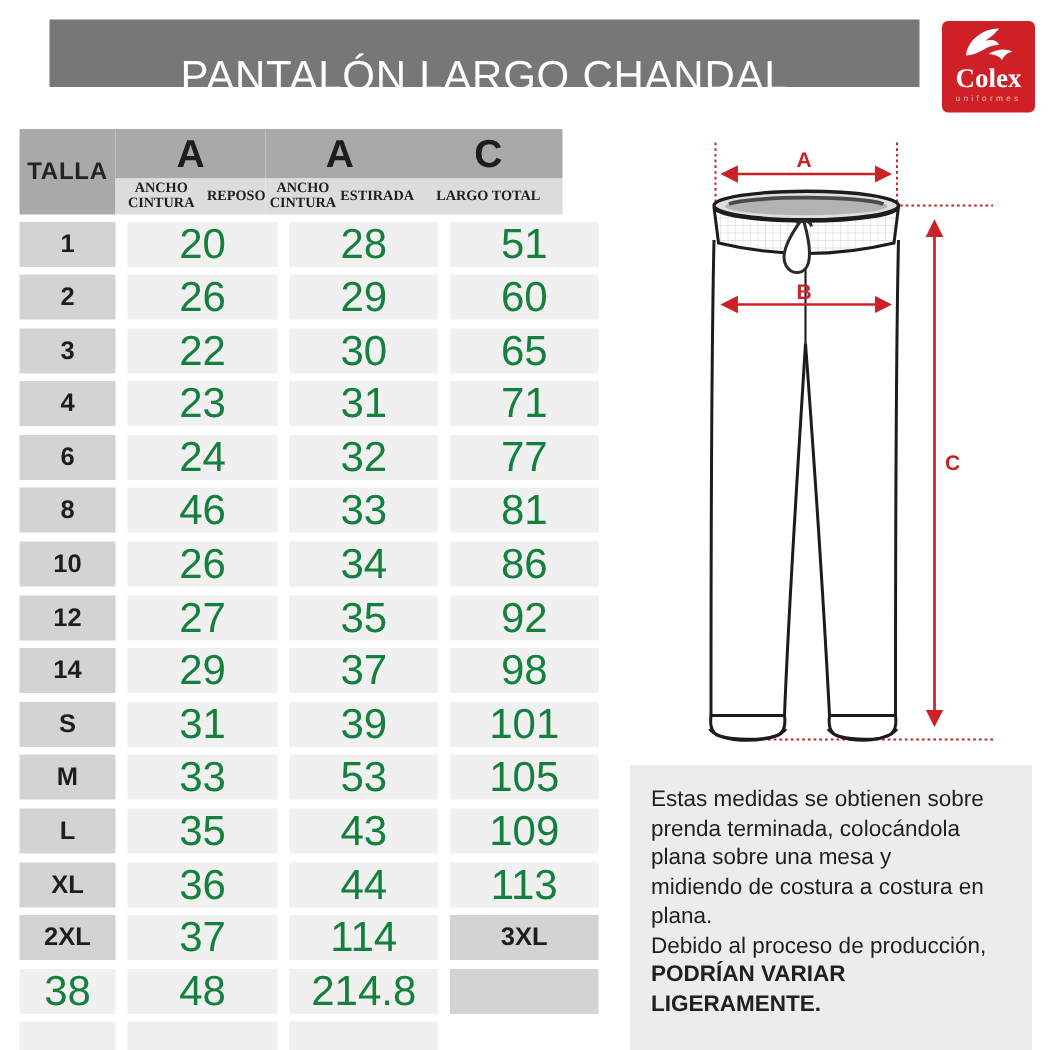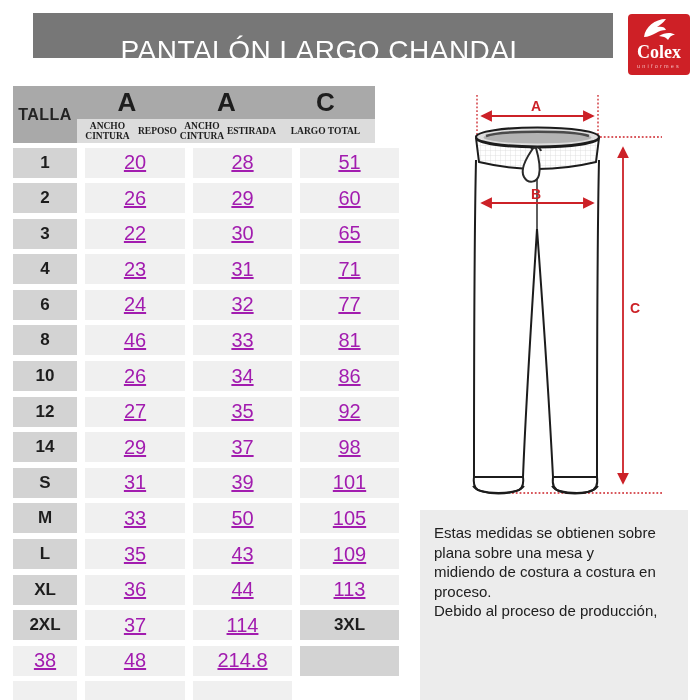--- a/index.html
+++ b/index.html
@@ -25,21 +25,21 @@
     font-weight:bold;font-size:16px;color:#232323;letter-spacing:.5px;}
   .col-head{display:flex;flex-direction:column;height:57px;}
   .col-head .letter{background:#a9a9a9;height:33px;display:flex;align-items:center;justify-content:center;
     font-weight:bold;font-size:26px;color:#1d1d1d;}
   .col-head .sub{background:#dcdcdc;height:24px;display:flex;flex-direction:row;align-items:center;justify-content:center;
     font-weight:bold;font-size:9.5px;line-height:10.5px;color:#1d1d1d;text-align:center;font-family:Liberation Serif, serif;}
   .tbody{margin-top:4.5px;display:grid;grid-template-columns:64px 100px 99px 99px;column-gap:8px;
     grid-auto-rows:30px;row-gap:5.6px;}
   .cell{display:flex;align-items:center;justify-content:center;}
   .label-cell{background:#d3d3d3;font-weight:bold;font-size:17px;color:#1d1d1d;}
-  .data-cell{background:#f0f0f0;font-size:20px;color:#a21caf;text-decoration:underline;}
+  .data-cell{background:#f0f0f0;font-size:28px;color:#15803d;}
 
   
   .diagram{position:absolute;left:415px;top:85px;width:280px;height:425px;}
 
   
   .note-box{position:absolute;left:420px;top:510px;width:268px;height:213px;background:#ececec;
     box-sizing:border-box;padding:13px 10px 0 14px;}
   .note-box div{font-size:15px;line-height:19.5px;color:#202020;}
   .note-box .bold{font-weight:bold;}
 </style>
@@ -121,21 +121,21 @@
         <div class="cell label-cell">14</div>
         <div class="cell data-cell">29</div>
         <div class="cell data-cell">37</div>
         <div class="cell data-cell">98</div>
         <div class="cell label-cell">S</div>
         <div class="cell data-cell">31</div>
         <div class="cell data-cell">39</div>
         <div class="cell data-cell">101</div>
         <div class="cell label-cell">M</div>
         <div class="cell data-cell">33</div>
-        <div class="cell data-cell">50</div>
+        <div class="cell data-cell">53</div>
         <div class="cell data-cell">105</div>
         <div class="cell label-cell">L</div>
         <div class="cell data-cell">35</div>
         <div class="cell data-cell">43</div>
         <div class="cell data-cell">109</div>
         <div class="cell label-cell">XL</div>
         <div class="cell data-cell">36</div>
         <div class="cell data-cell">44</div>
         <div class="cell data-cell">113</div>
         <div class="cell label-cell">2XL</div>
@@ -205,19 +205,21 @@
     </g>
 
     <g>
       <line x1="623" y1="148" x2="623" y2="483" stroke="#cc2127" stroke-width="1.8" marker-start="url(#ah)" marker-end="url(#ah)"></line>
       <text x="630" y="313" text-anchor="start" font-size="14" font-weight="bold" fill="#cc2127">C</text>
     </g>
   </svg>
 
   <div class="note-box">
     <div>Estas medidas se obtienen sobre</div>
+    <div>prenda terminada, colocándola</div>
     <div>plana sobre una mesa y</div>
     <div>midiendo de costura a costura en</div>
-    <div>proceso.</div>
+    <div>plana.</div>
     <div>Debido al proceso de producción,</div>
+    <div class="bold">PODRÍAN VARIAR LIGERAMENTE.</div>
   </div>
 
 </div>
 
 </body></html>

